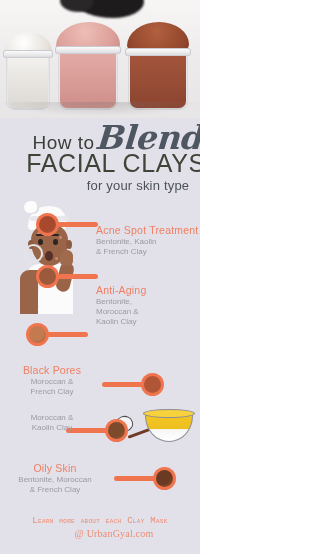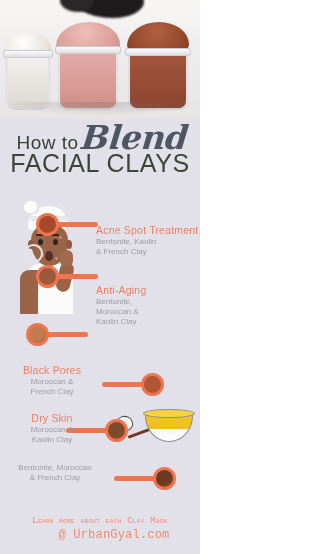--- a/index.html
+++ b/index.html
@@ -113,21 +113,21 @@
   }
   .photo-shadow {
     position: absolute;
     left: 0; bottom: 2px; width: 100%; height: 14px;
     background: radial-gradient(ellipse at 50% 0%, rgba(120,115,115,.30), rgba(255,255,255,0) 72%);
   }
 
   
   .title-block {
     position: absolute;
-    left: 0; top: 118px; width: 200px;
+    left: 16px; top: 118px; width: 200px;
     text-align: center;
   }
   .line-howto {
     height: 34px;
     display: flex;
     align-items: baseline;
     justify-content: center;
     gap: 3px;
     padding-left: 4px;
   }
@@ -336,22 +336,22 @@
     text-align: center;
   }
   .footer-line1 {
     font-family: Liberation Mono, monospace;
     font-size: 9px;
     color: #ef8b72;
     letter-spacing: .3px;
     font-variant: small-caps;
   }
   .footer-line2 {
-    font-family: Liberation Mono, monospace;
-    font-size: 12px;
+    font-family: Liberation Serif, serif;
+    font-size: 10px;
     color: #ef8b72;
     margin-top: 2px;
     letter-spacing: .2px;
     margin-left: 28px;
   }
 </style>
 </head>
 <body>
 
 <div class="infographic" style="background: rgb(226, 225, 233);">
@@ -384,20 +384,21 @@
 
     <div class="photo-shadow"></div>
   </div>
 
   <div class="title-block">
     <div class="line-howto">
       <span class="howto">How to</span>
       <span class="blend">Blend</span>
     </div>
     <div class="facial-clays">FACIAL CLAYS</div>
+    <div class="skintype">for your skin type</div>
   </div>
 
   <div class="woman">
     <div class="w-towel"></div>
     <div class="w-towel-knot"></div>
     <div class="w-neck"></div>
     <div class="w-body"></div>
     <div class="w-towel-body-fold"></div>
     <div class="w-shoulder-l"></div>
     <div class="w-face">
@@ -476,33 +477,33 @@
     </div>
   </div>
 
   <div class="row left" style="top:412px">
     <div class="spoon toleft" style="left:68px;top:6px">
       <div class="handle"></div>
       <div class="cup"></div>
       <div class="clay" id="clay4" style="background: radial-gradient(circle at 38% 32%, rgb(125, 74, 44), rgb(125, 74, 44) 55%, rgba(0, 0, 0, 0.28) 100%);"></div>
     </div>
     <div class="text" style="top:0">
-      <div class="cat">Dry Skin</div>
       <div class="desc">Moroccan &amp;
 Kaolin Clay</div>
     </div>
   </div>
 
   <div class="row left" style="top:462px">
     <div class="spoon toleft" style="left:116px;top:4px">
       <div class="handle"></div>
       <div class="cup"></div>
       <div class="clay" id="clay5" style="background: radial-gradient(circle at 38% 32%, rgb(106, 59, 34), rgb(106, 59, 34) 55%, rgba(0, 0, 0, 0.28) 100%);"></div>
     </div>
     <div class="text" style="top:0;left:0;width:110px">
+      <div class="cat">Oily Skin</div>
       <div class="desc">Bentonite, Moroccan
 &amp; French Clay</div>
     </div>
   </div>
 
   <div class="footer">
     <div class="footer-line1">Learn more about each Clay Mask</div>
     <div class="footer-line2">@ UrbanGyal.com</div>
   </div>
 

